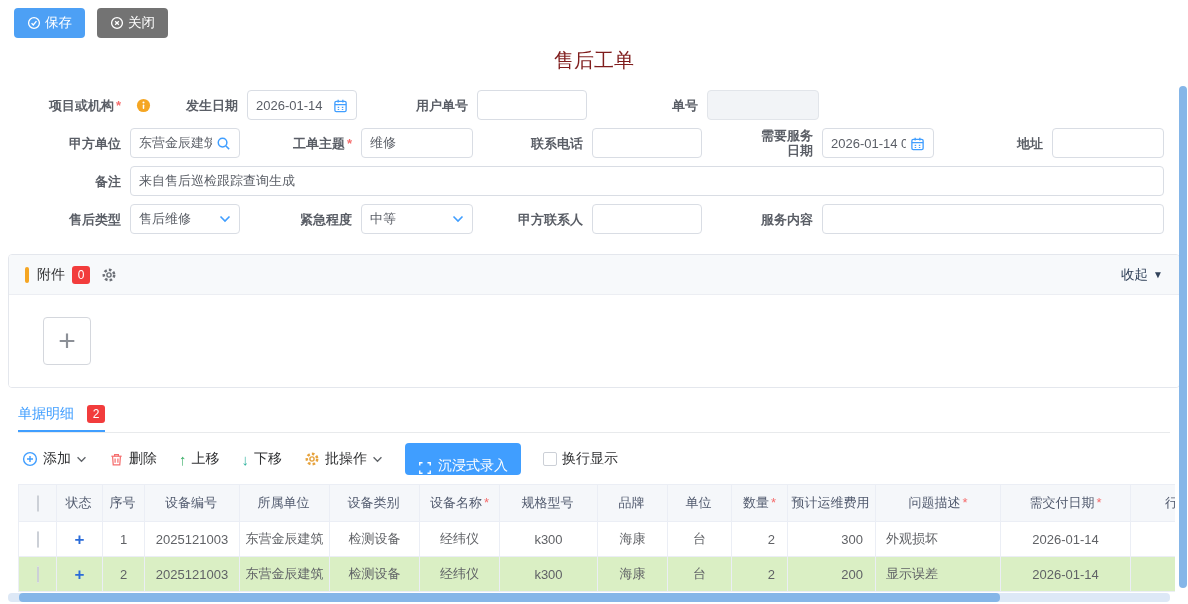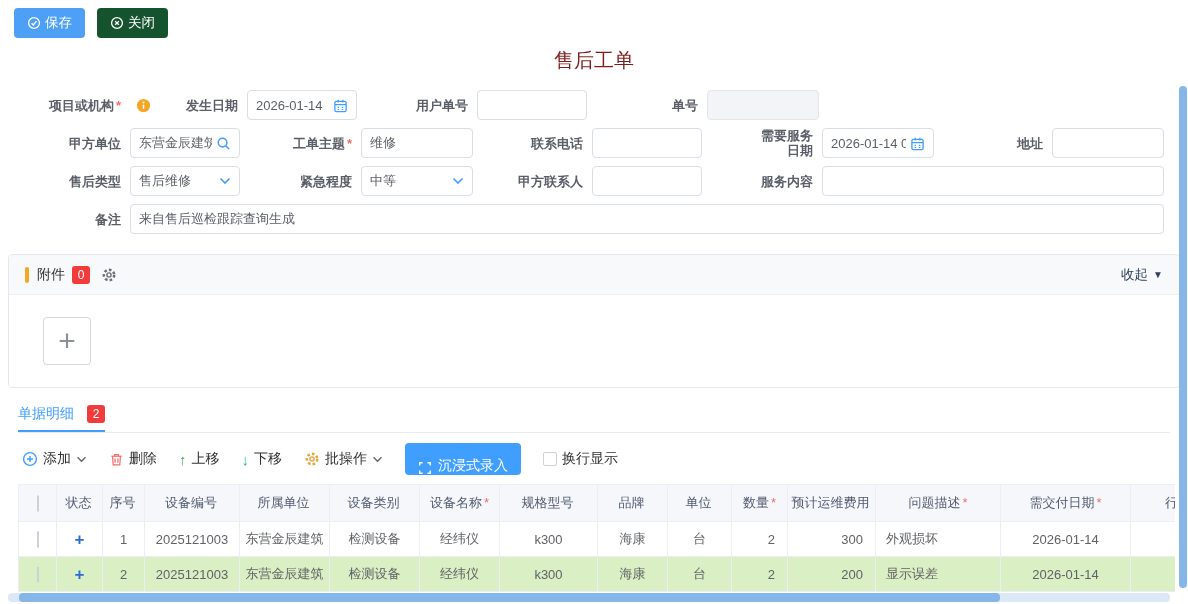--- a/index.html
+++ b/index.html
@@ -5,21 +5,21 @@
   * { box-sizing: border-box; margin: 0; padding: 0; }
   html,body { width:1188px; height:604px; overflow:hidden; background:#fff;
     font-family:"Liberation Sans","DejaVu Sans",sans-serif; color:#606266; }
 
   
   .topbar { display:flex; gap:12px; padding:8px 0 0 14px; }
   .btn { display:flex; align-items:center; gap:4px; height:30px; padding:0 13px;
     border:none; border-radius:4px; color:#fff; font-size:13.5px; cursor:pointer;
     font-family:inherit; }
   .btn-save { background:#4da0f5; }
-  .btn-close { background:#14532d; }
+  .btn-close { background:#737373; }
 
   
   .page-title { text-align:center; font-size:20px; font-weight:normal; color:#7f1d1d; margin-top:9px; }
 
   
   .form { padding:0 18px; margin-top:16px; }
   .frow { display:flex; align-items:center; margin-bottom:8px; height:30px; }
   .lab { text-align:right; padding-right:9px; font-size:13px; color:#5a5e66; line-height:15px; flex:none;font-weight:bold; }
   .star { color:#f56c6c; margin-left:2px; }
   .fld { position:relative; display:flex; align-items:center; height:30px; flex:none;
@@ -177,20 +177,27 @@
           </svg>
       </span>
     </div>
     <div class="lab" style="width:118px"><span>地址</span></div>
     <div class="fld" style="width:112px">
       <span class="val"></span>
     </div>
   </div>
 
   <div class="frow">
+    <div class="lab" style="width:112px"><span>备注</span></div>
+    <div class="fld" style="width:1034px">
+      <span class="val">来自售后巡检跟踪查询生成</span>
+    </div>
+  </div>
+
+  <div class="frow">
     <div class="lab" style="width:112px"><span>售后类型</span></div>
     <div class="fld sel" style="width:110px">
       <span class="val">售后维修</span>
       <span class="caret">
         <svg width="12" height="8" viewBox="0 0 12 8" fill="none" stroke="#409eff" stroke-width="1.6">
             <path d="M1.5 1.5L6 6l4.5-4.5"></path>
           </svg>
       </span>
     </div>
     <div class="lab" style="width:121px"><span>紧急程度</span></div>
@@ -202,27 +209,20 @@
           </svg>
       </span>
     </div>
     <div class="lab" style="width:119px"><span>甲方联系人</span></div>
     <div class="fld" style="width:110px">
       <span class="val"></span>
     </div>
     <div class="lab" style="width:120px"><span>服务内容</span></div>
     <div class="fld" style="width:342px">
       <span class="val"></span>
-    </div>
-  </div>
-
-  <div class="frow">
-    <div class="lab" style="width:112px"><span>备注</span></div>
-    <div class="fld" style="width:1034px">
-      <span class="val">来自售后巡检跟踪查询生成</span>
     </div>
   </div>
 </div>
 
 <div class="attach-card">
   <div class="attach-head">
     <span class="accent-bar"></span>
     <span class="attach-title">附件</span>
     <span class="badge">0</span>
     <span class="gear-btn">

